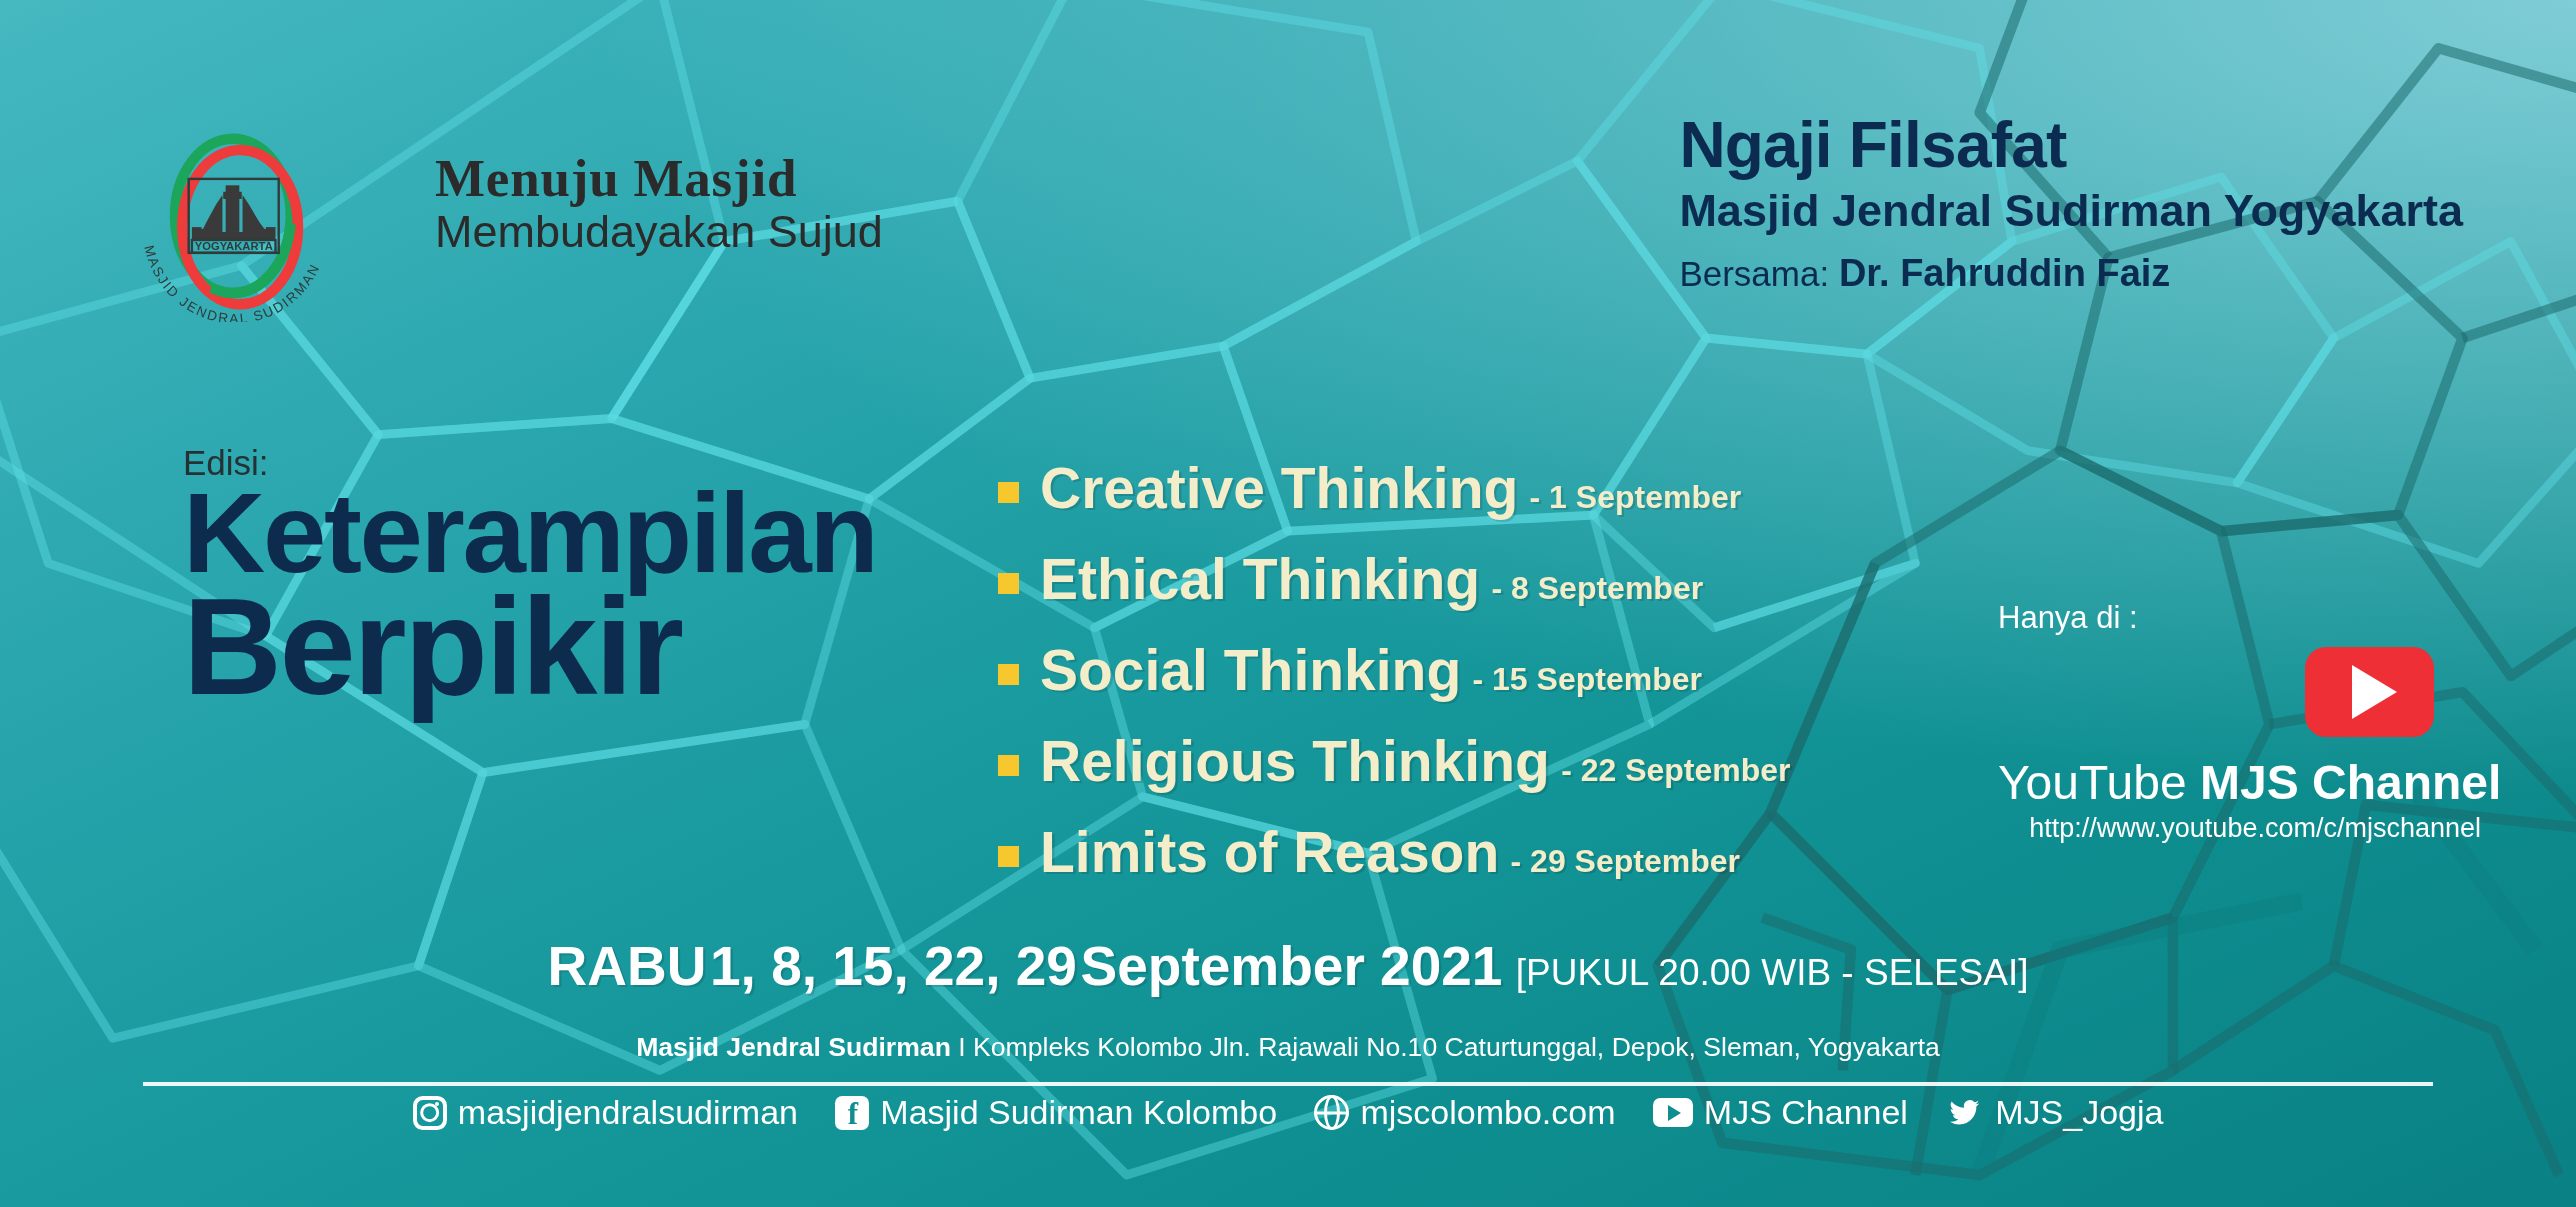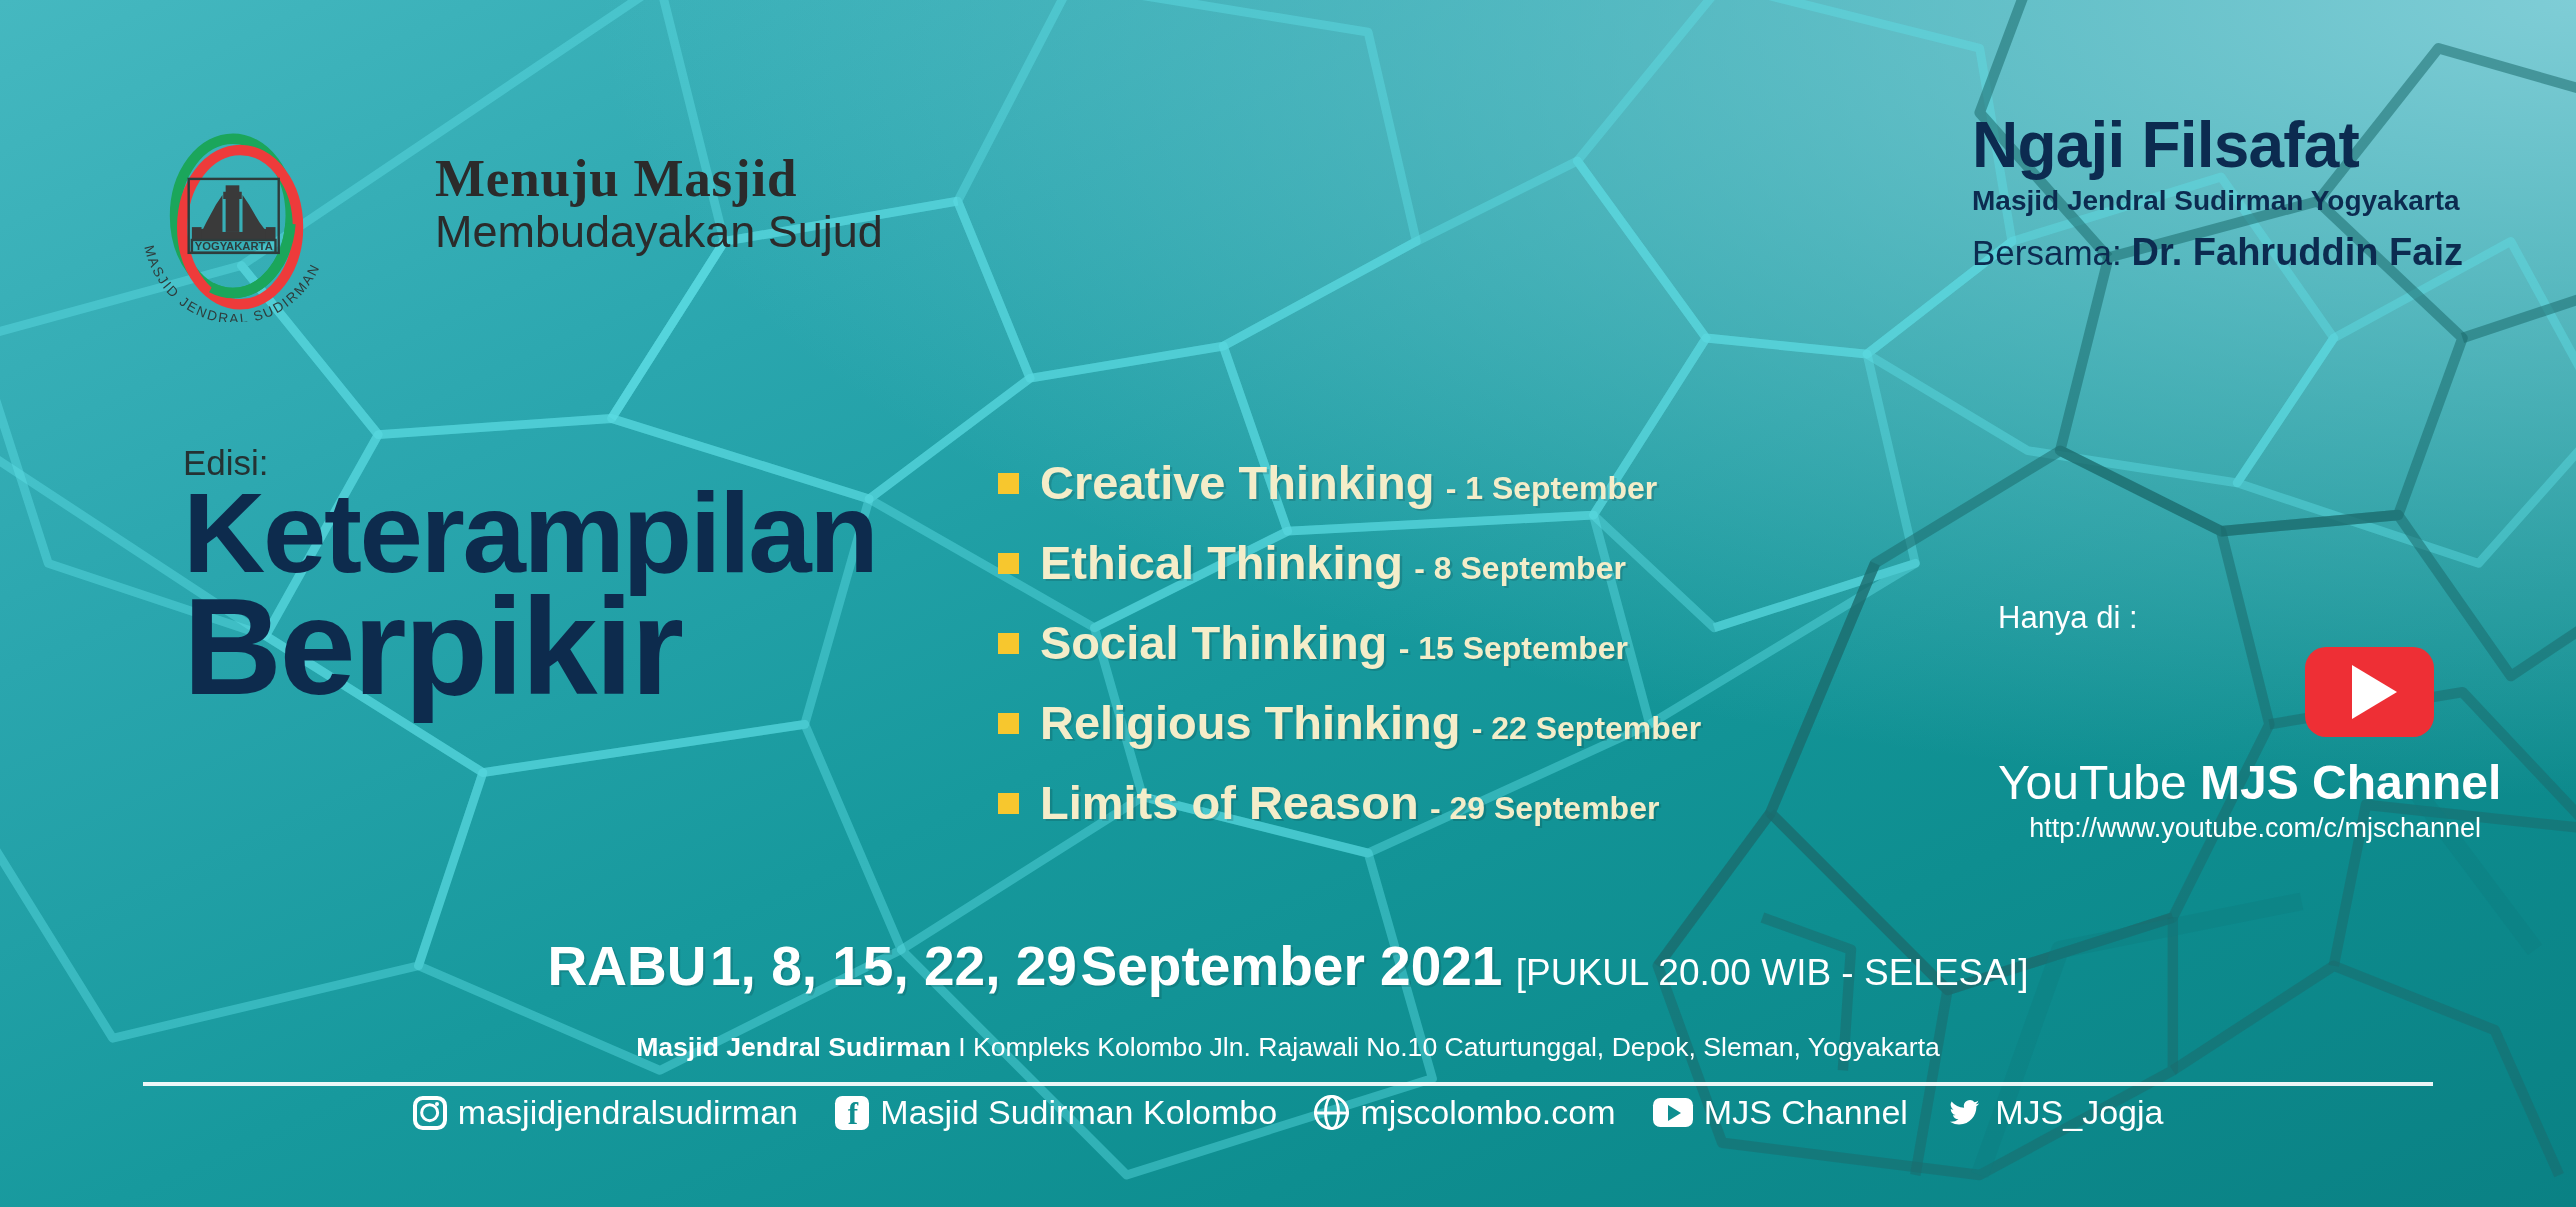--- a/index.html
+++ b/index.html
@@ -15,35 +15,35 @@
   
   #bgpattern{position:absolute;inset:0;width:100%;height:100%;}
   
   .logo-wrap{position:absolute;left:126px;top:121px;width:217px;height:201px;}
   .tagline{position:absolute;left:435px;top:151px;color:#2B2B2B;}
   .tagline .l1{font-family:"Liberation Serif", serif;font-weight:bold;font-size:53px;letter-spacing:0.8px;line-height:1.04;}
   .tagline .l2{font-size:45px;font-weight:400;line-height:1.08;margin-top:1.6px;}
 
   .headright{position:absolute;right:113px;top:113px;text-align:left;color:#0C2B50;}
   .headright .hr1{font-size:64px;font-weight:bold;letter-spacing:-0.8px;line-height:1.02;}
-  .headright .hr2{font-size:28px;font-weight:bold;line-height:1.25;margin-top:4.8px;}
+  .headright .hr2{font-size:45px;font-weight:bold;line-height:1.25;margin-top:4.8px;}
   .headright .hr3{font-size:35px;font-weight:400;line-height:1.2;margin-top:12px;}
   .headright .hr3 b{font-weight:bold;font-size:38px;}
 
   
   .edisi{position:absolute;left:183px;top:443px;font-size:35px;color:#243233;}
   .bigtitle{position:absolute;left:183px;top:483px;color:#0D2B4D;font-weight:bold;letter-spacing:-2.4px;line-height:0.88;}
   .bigtitle .t1{font-size:114px;}
   .bigtitle .t2{font-size:137px;margin-top:3.2px;display:block;}
 
   
   .sessions{position:absolute;left:998px;top:455px;}
   .srow{display:flex;align-items:baseline;margin-bottom:25px;}
   .bullet{width:21px;height:21px;background:#F7C72E;flex:0 0 auto;margin-right:21px;position:relative;top:-4.8px;}
-  .stitle{font-size:47px;font-weight:bold;color:#F4EDC9;text-shadow:2.4px 2.4px 0 rgba(0,0,0,.13);white-space:nowrap;}
+  .stitle{font-size:57px;font-weight:bold;color:#F4EDC9;text-shadow:2.4px 2.4px 0 rgba(0,0,0,.13);white-space:nowrap;}
   .sdate{font-size:32px;font-weight:bold;color:#F4EDC9;text-shadow:2.4px 2.4px 0 rgba(0,0,0,.13);white-space:nowrap;margin-left:11.3px;}
 
   
   .ytblock{position:absolute;right:95px;top:600px;text-align:center;width:483px;}
   .hanyadi{font-size:31px;color:#FFFFFF;text-align:left;padding-right:50px;}
   .ytbtn{width:129px;height:90px;background:#EE2F35;border-radius:21px;margin:11.3px 0 0 auto;margin-right:47px;display:flex;align-items:center;justify-content:center;}
   .ytplay{width:0;height:0;border-left:45px solid #fff;border-top:27px solid transparent;border-bottom:27px solid transparent;margin-left:9.7px;}
   .ytname{font-size:48px;color:#FFFFFF;margin-top:17.7px;white-space:nowrap;text-align:center;}
   .ytname b{font-weight:bold;}
   .ytname .thin{font-weight:400;}

